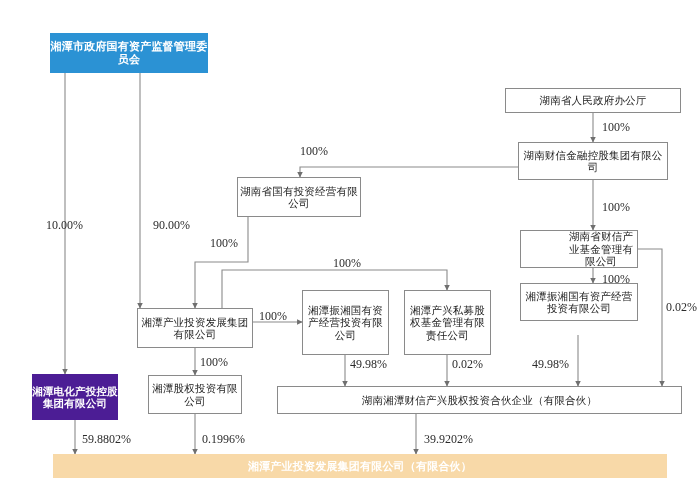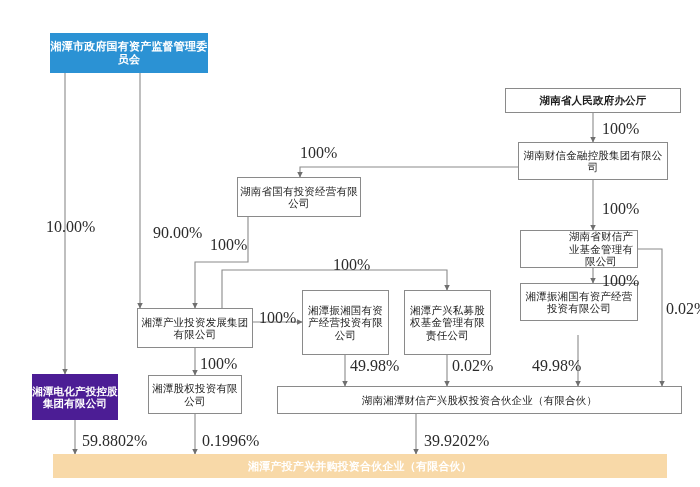--- a/index.html
+++ b/index.html
@@ -59,21 +59,21 @@
     color: #ffffff;
     font-size: 11px;
     font-weight: bold;
     border: none;
   }
   .node.wide {
     font-size: 10.5px;
   }
   .edge-label {
     position: absolute;
-    font-size: 16px;
+    font-size: 12px;
     color: #2b2b2b;
     font-family: "Liberation Serif", "DejaVu Serif", serif;
     white-space: nowrap;
   }
 </style>
 </head>
 <body>
 
 <div id="canvas">
 
@@ -116,21 +116,21 @@
       <path d="M 75 420 L 75 454"></path>
 
       <path d="M 195 414 L 195 454"></path>
 
       <path d="M 416 414 L 416 454"></path>
     </g>
   </svg>
 
   <div class="node blue" style="left:50px; top:33px; width:158px; height:40px;">湘潭市政府国有资产监督管理委员会</div>
 
-  <div class="node plain" style="left:505px; top:88px; width:176px; height:25px;font-weight:bold;">湖南省人民政府办公厅</div>
+  <div class="node plain" style="left:505px; top:88px; width:176px; height:25px;">湖南省人民政府办公厅</div>
 
   <div class="node plain" style="left:518px; top:142px; width:150px; height:38px;">湖南财信金融控股集团有限公司</div>
 
   <div class="node plain" style="left:237px; top:177px; width:124px; height:40px;">湖南省国有投资经营有限公司</div>
 
   <div class="node plain" style="left:520px; top:230px; width:118px; height:38px;padding-left:44px;">湖南省财信产业基金管理有限公司</div>
 
   <div class="node plain" style="left:520px; top:283px; width:118px; height:38px;">湘潭振湘国有资产经营投资有限公司</div>
 
   <div class="node plain" style="left:137px; top:308px; width:116px; height:40px;">湘潭产业投资发展集团有限公司</div>
@@ -138,29 +138,29 @@
   <div class="node plain" style="left:302px; top:290px; width:87px; height:65px;">湘潭振湘国有资产经营投资有限公司</div>
 
   <div class="node plain" style="left:404px; top:290px; width:87px; height:65px;">湘潭产兴私募股权基金管理有限责任公司</div>
 
   <div class="node green" style="left:32px; top:374px; width:86px; height:46px;">湘潭电化产投控股集团有限公司</div>
 
   <div class="node plain" style="left:148px; top:375px; width:94px; height:39px;">湘潭股权投资有限公司</div>
 
   <div class="node plain wide" style="left:277px; top:386px; width:405px; height:28px;">湖南湘潭财信产兴股权投资合伙企业（有限合伙）</div>
 
-  <div class="node orange" style="left:53px; top:454px; width:614px; height:24px;">湘潭产投产兴并购投资合伙企业（有限合伙）</div>
+  <div class="node orange" style="left:53px; top:454px; width:614px; height:24px;">湘潭产业投资发展集团有限公司（有限合伙）</div>
 
   <div class="edge-label" style="left:300px; top:144px;">100%</div>
 
   <div class="edge-label" style="left:602px; top:120px;">100%</div>
 
   <div class="edge-label" style="left:602px; top:200px;">100%</div>
 
-  <div class="edge-label" style="left:113px; top:224px;padding-left:40px;">90.00%</div>
+  <div class="edge-label" style="left:113px; top:218px;padding-left:40px;">90.00%</div>
 
   <div class="edge-label" style="left:46px; top:218px;">10.00%</div>
 
   <div class="edge-label" style="left:210px; top:236px;">100%</div>
 
   <div class="edge-label" style="left:333px; top:256px;">100%</div>
 
   <div class="edge-label" style="left:259px; top:309px;">100%</div>
 
   <div class="edge-label" style="left:602px; top:272px;">100%</div>

